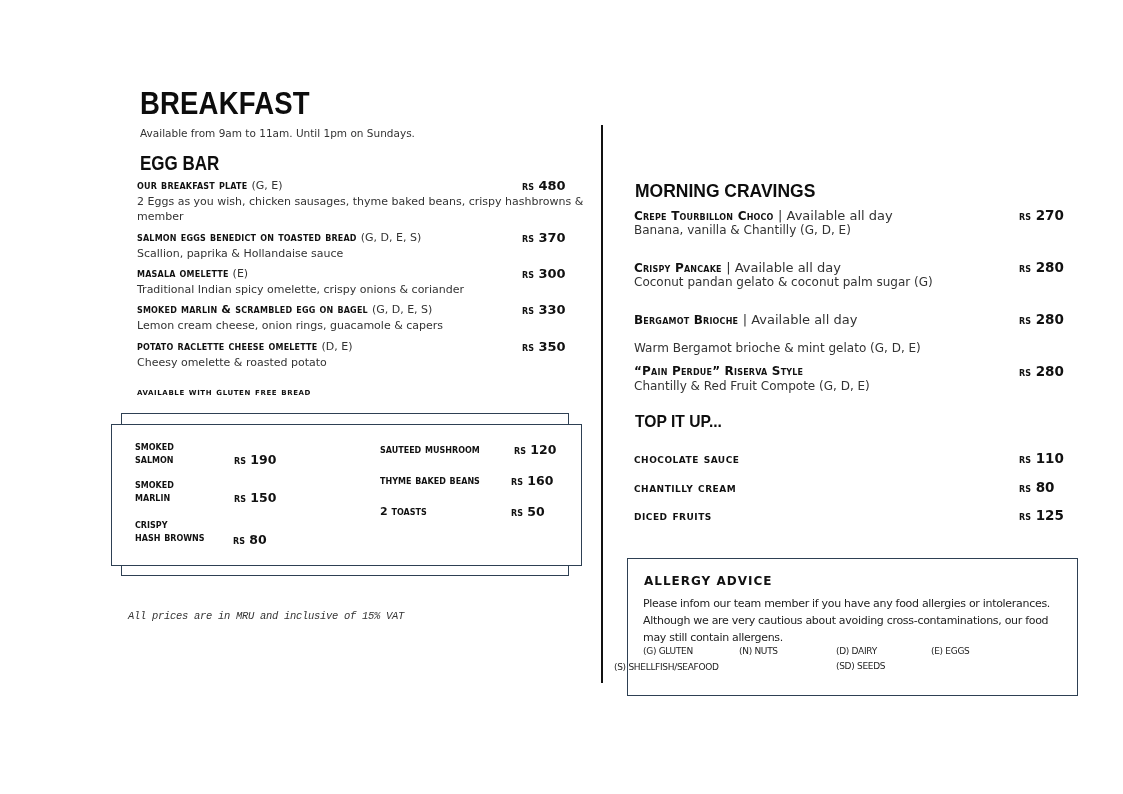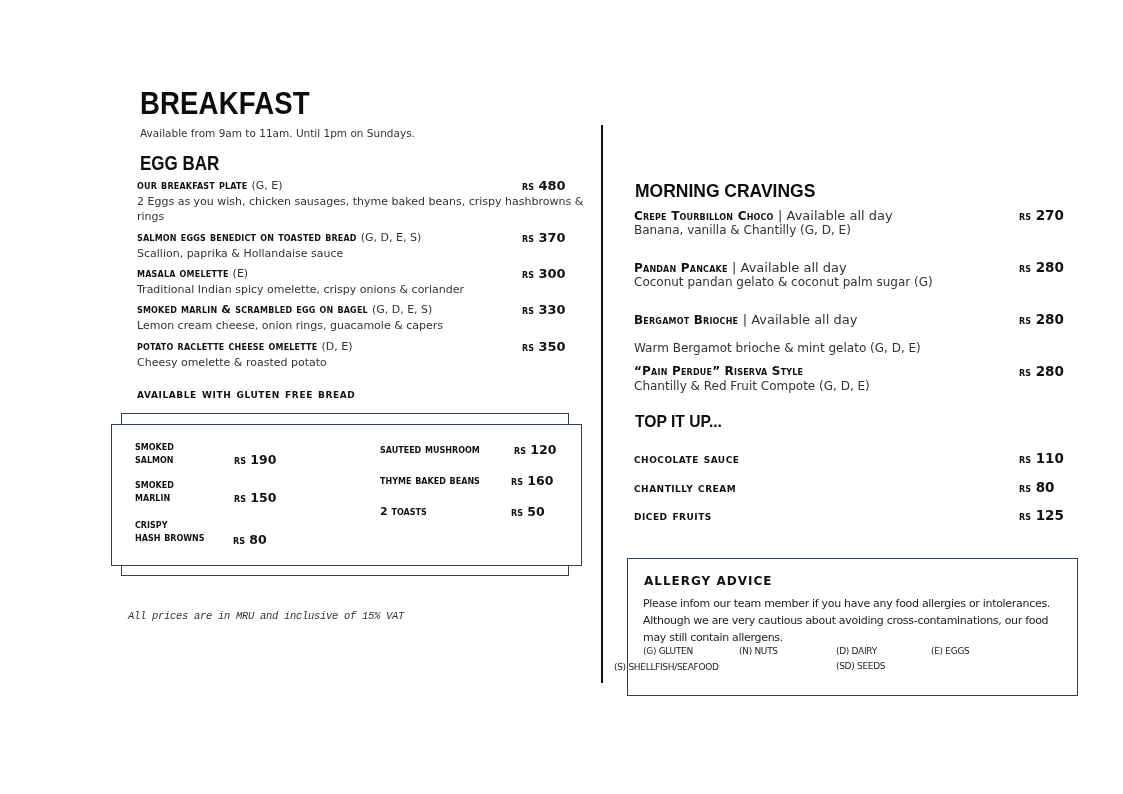--- a/index.html
+++ b/index.html
@@ -200,21 +200,21 @@
 <div class="abs item-title" style="left:137px; top:179px;">
   <span>Our breakfast plate</span>
   <span class="allergens">(G, E)</span>
 </div>
 <div class="abs price" style="left:522px; top:178px;">
   <span class="cur">rs</span>
   <span>480</span>
 </div>
 <div class="abs item-desc" style="left:137px; top:194px;">
   <div>2 Eggs as you wish, chicken sausages, thyme baked beans, crispy hashbrowns &amp;</div>
-  <div>rings</div>
+  <div>member</div>
 </div>
 
 <div class="abs item-title" style="left:137px; top:231px;">
   <span>Salmon eggs benedict on toasted bread</span>
   <span class="allergens">(G, D, E, S)</span>
 </div>
 <div class="abs price" style="left:522px; top:230px;">
   <span class="cur">rs</span>
   <span>370</span>
 </div>
@@ -243,21 +243,21 @@
 <div class="abs item-title" style="left:137px; top:340px;">
   <span>Potato raclette cheese omelette</span>
   <span class="allergens">(D, E)</span>
 </div>
 <div class="abs price" style="left:522px; top:339px;text-align:center;">
   <span class="cur">rs</span>
   <span>350</span>
 </div>
 <div class="abs item-desc" style="left:137px; top:355px;">Cheesy omelette &amp; roasted potato</div>
 
-<div class="abs item-title" style="left:137px; top:386px; font-size:13px; letter-spacing:0.6px;">Available with gluten free bread</div>
+<div class="abs item-title" style="left:137px; top:386px; font-size:10px; letter-spacing:0.6px;">Available with gluten free bread</div>
 
 <div class="box-inner"></div>
 <div class="box-outer"></div>
 
 <div class="abs side-title" style="left:135px; top:440px;">
   <div>Smoked</div>
   <div>salmon</div>
 </div>
 <div class="abs side-price" style="left:234px; top:452px;">
   <span class="cur">rs</span>
@@ -310,21 +310,21 @@
   <span class="cap">Crepe Tourbillon Choco</span>
   <span class="extra">| Available all day</span>
 </div>
 <div class="abs price" style="left:1019px; top:207px; font-size:13.5px;">
   <span class="cur">rs</span>
   <span>270</span>
 </div>
 <div class="abs item-desc" style="left:634px; top:223px; font-size:12px;">Banana, vanilla &amp; Chantilly (G, D, E)</div>
 
 <div class="abs item-title" style="left:634px; top:260px; font-size:12px;">
-  <span class="cap">Pandan Pancake</span>
+  <span class="cap">Crispy Pancake</span>
   <span class="extra">| Available all day</span>
 </div>
 <div class="abs price" style="left:1019px; top:259px; font-size:13.5px;">
   <span class="cur">rs</span>
   <span>280</span>
 </div>
 <div class="abs item-desc" style="left:634px; top:275px; font-size:12px;">Coconut pandan gelato &amp; coconut palm sugar (G)</div>
 
 <div class="abs item-title" style="left:634px; top:312px; font-size:12px;">
   <span class="cap">Bergamot Brioche</span>

